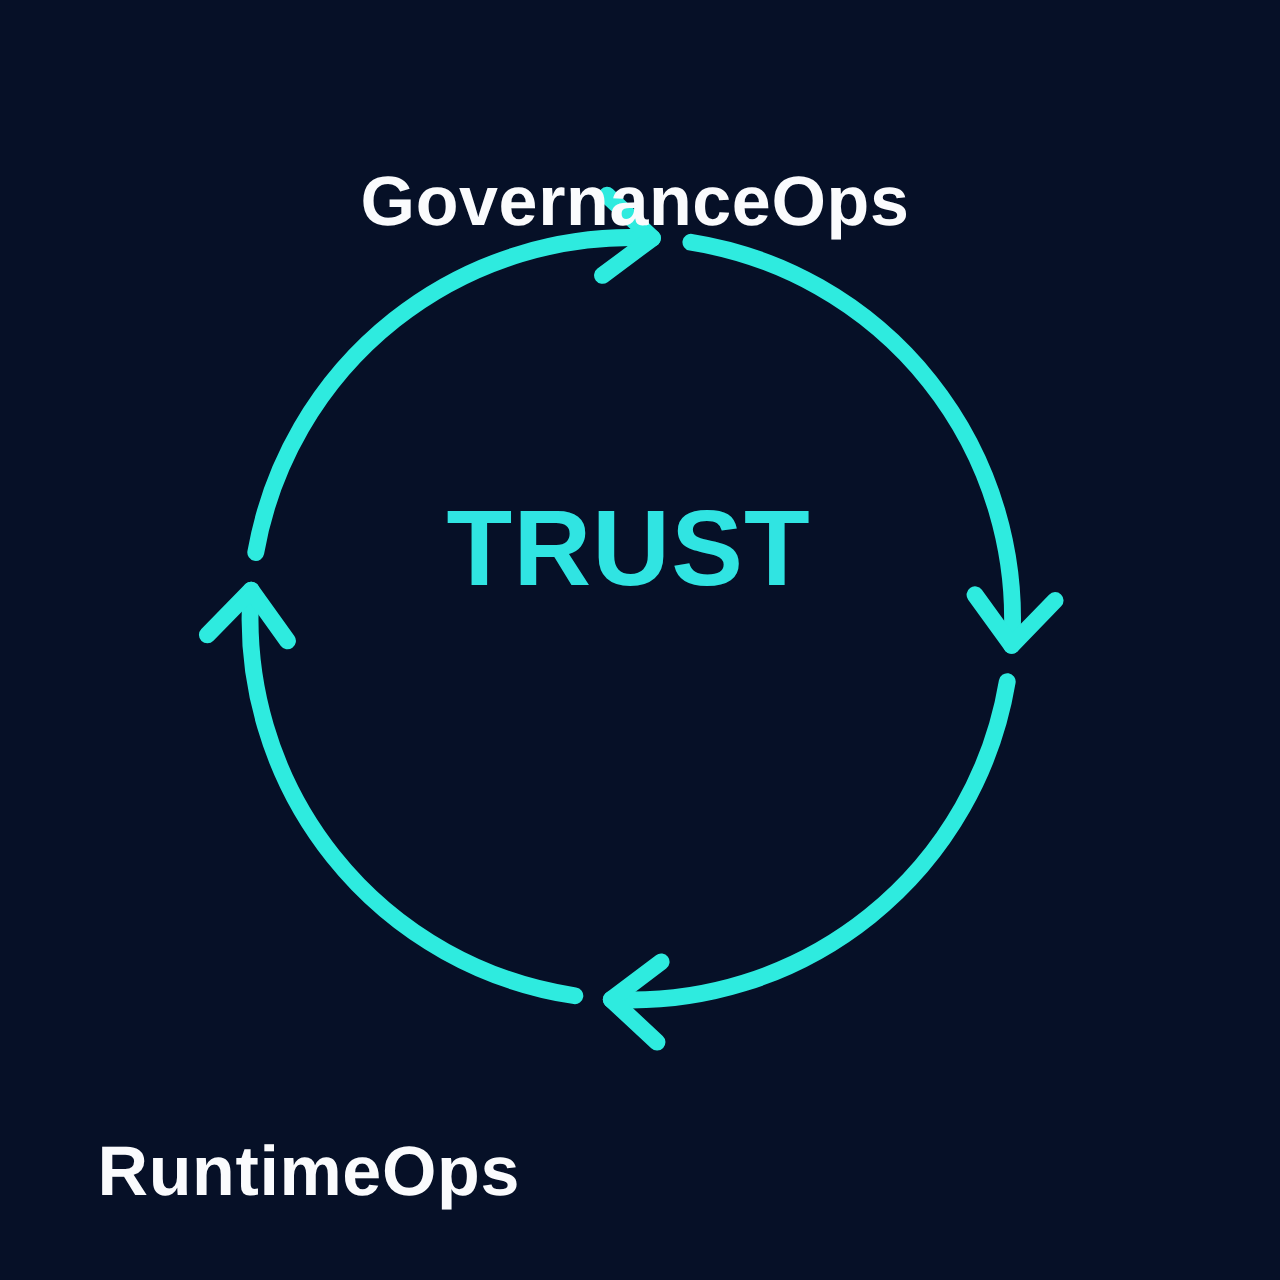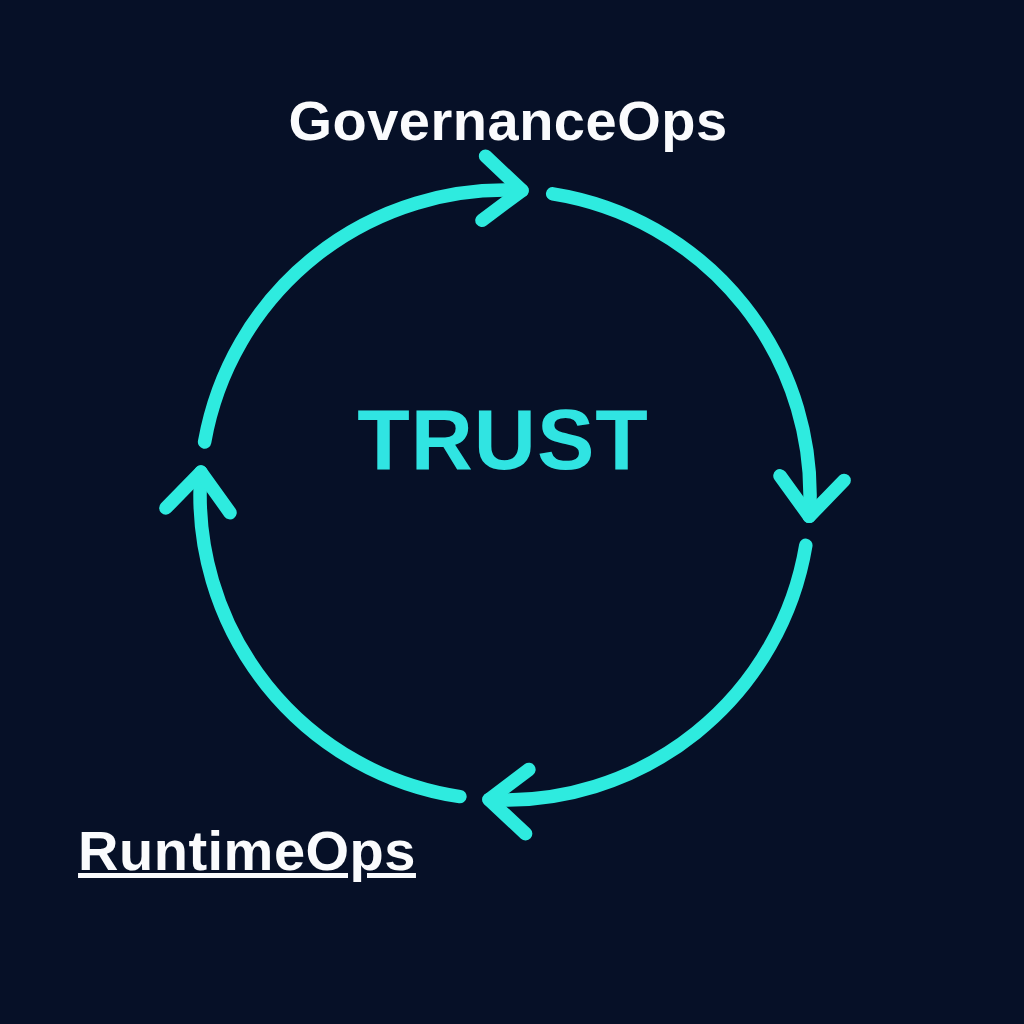--- a/index.html
+++ b/index.html
@@ -32,23 +32,24 @@
     stroke-linejoin: round;
   }
   .node-label {
     position: absolute;
     transform: translateX(-50%);
     color: #FAFBFD;
     font-size: 56px;
     font-weight: bold;
     letter-spacing: 0.5px;
     white-space: nowrap;
+    margin-top: 40px;
   }
   .label-top    { left: 508px; top: 88px; }
-  .label-bl     { left: 247px; top: 818px; text-decoration: underline; }
+  .label-bl     { left: 247px; top: 864px; }
   .label-br     { left: 795px; top: 820px; }
   .center-title {
     position: absolute;
     left: 503px;
     top: 393px;
     transform: translateX(-50%);
     text-align: left;
     color: #30E4E2;
     font-size: 86px;
     line-height: 93px;

